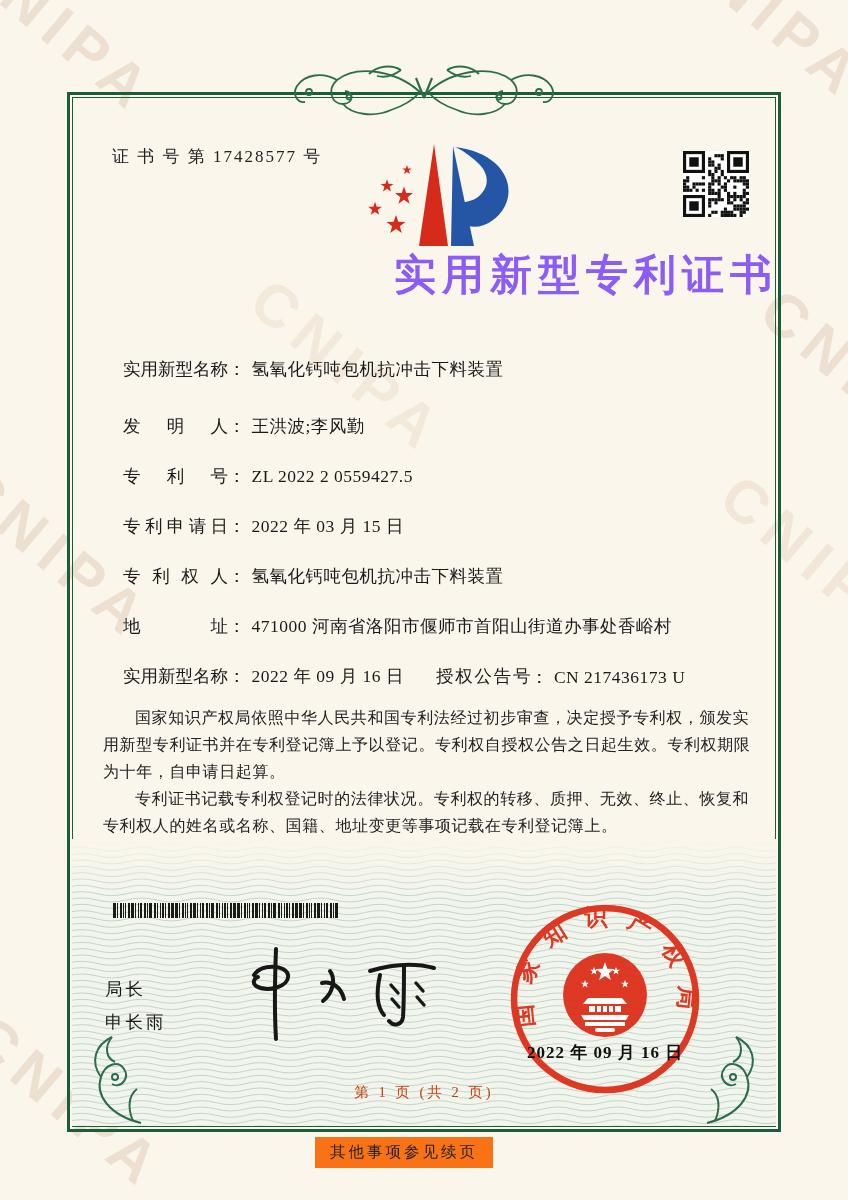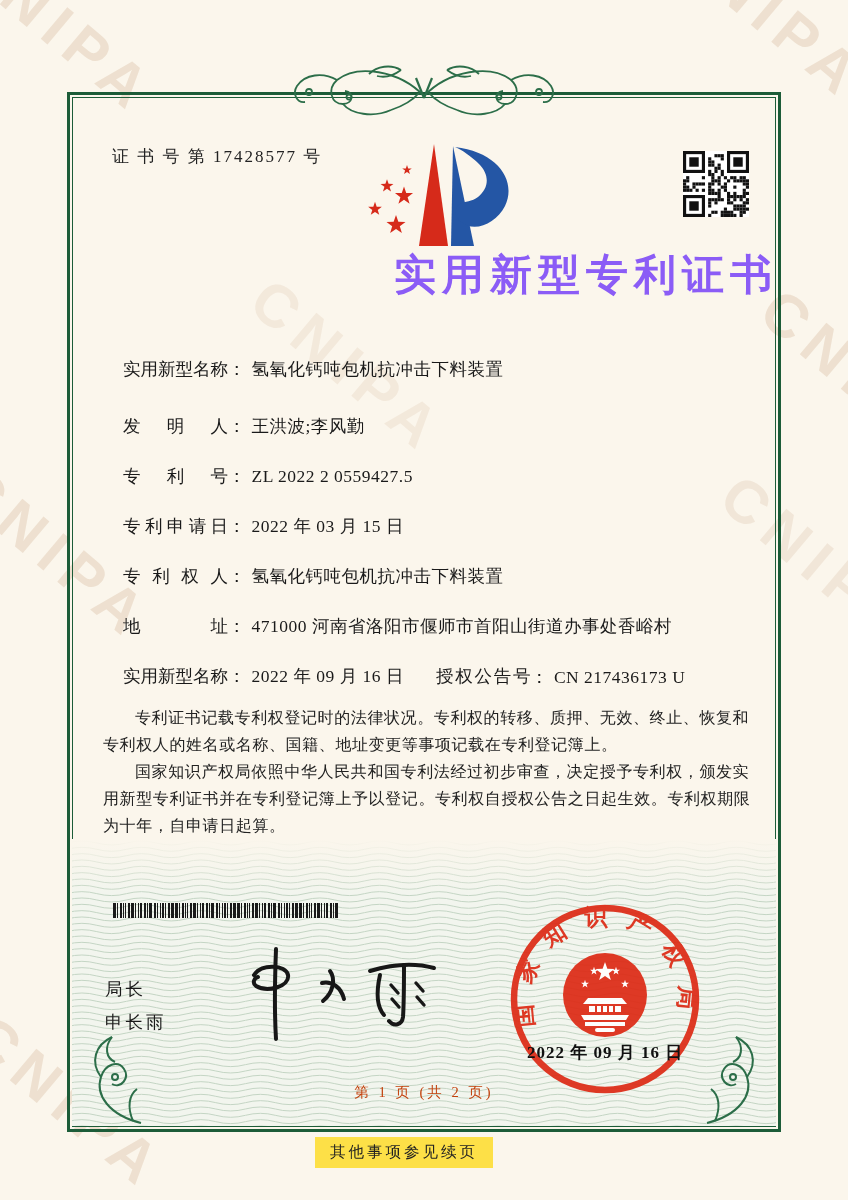--- a/index.html
+++ b/index.html
@@ -53,21 +53,21 @@
              font-size:17px;color:#111;letter-spacing:1px;font-weight:bold;}
   .page-info{position:absolute;left:0;top:988px;width:100%;text-align:center;
              font-size:14.5px;letter-spacing:3px;color:#c2410c;}
   .corner{position:absolute;bottom:4px;width:72px;height:92px;}
   .corner.bl{left:5px;}
   .corner.br{right:5px;transform:scaleX(-1);}
   
   .ornament{position:absolute;left:50%;top:60px;transform:translateX(-50%);
             width:290px;height:68px;z-index:3;}
   .footer-note{position:absolute;left:404px;top:1137px;transform:translateX(-50%);
-               background:#fde047;padding:5px 15px;font-size:15.5px;letter-spacing:3px;
+               background:#f97316;padding:5px 15px;font-size:15.5px;letter-spacing:3px;
                color:#222;z-index:2;white-space:nowrap;}
 </style>
 </head>
 <body>
 
 <div class="page">
 
   <div class="wm wm1">CNIPA</div>
   <div class="wm wm2">CNIPA</div>
   <div class="wm wm3">CNIPA</div>
@@ -271,22 +271,22 @@
         <span class="fval">2022 年 09 月 16 日</span>
         <span class="pair2">
           <span class="flabel sm">授权公告号</span>
             <span class="colon">：</span>
           <span class="fval">CN 217436173 U</span>
         </span>
       </div>
     </div>
 
     <div class="paras">
+      <p>国家知识产权局依照中华人民共和国专利法经过初步审查，决定授予专利权，颁发实用新型专利证书并在专利登记簿上予以登记。专利权自授权公告之日起生效。专利权期限为十年，自申请日起算。</p>
       <p>专利证书记载专利权登记时的法律状况。专利权的转移、质押、无效、终止、恢复和专利权人的姓名或名称、国籍、地址变更等事项记载在专利登记簿上。</p>
-      <p>国家知识产权局依照中华人民共和国专利法经过初步审查，决定授予专利权，颁发实用新型专利证书并在专利登记簿上予以登记。专利权自授权公告之日起生效。专利权期限为十年，自申请日起算。</p>
     </div>
 
     <div class="guilloche">
       <svg id="wvsvg" viewBox="0 0 710 290" preserveAspectRatio="none">
         <defs>
             <path id="wv" d="M-5 4 q15 -4 30 0 t30 0 t30 0 t30 0 t30 0 t30 0 t30 0 t30 0 t30 0 t30 0 t30 0 t30 0 t30 0 t30 0 t30 0 t30 0 t30 0 t30 0 t30 0 t30 0 t30 0 t30 0 t30 0 t30 0" fill="none" stroke="#c3d4c3" stroke-width="1"></path>
           </defs>
         <g id="wvlines">
             <use href="#wv" xlink:href="#wv" transform="translate(0,0)"></use>
             <use href="#wv" xlink:href="#wv" transform="translate(0,6.4)"></use>

